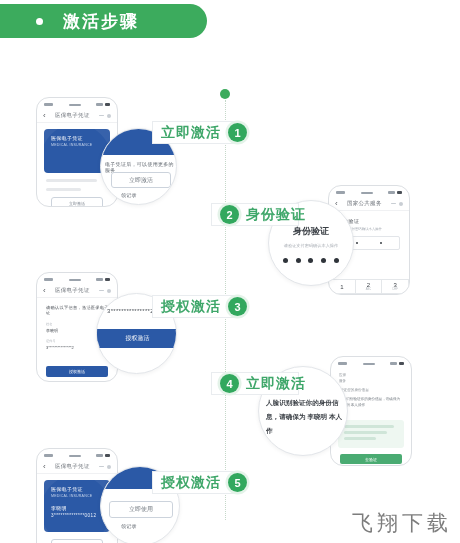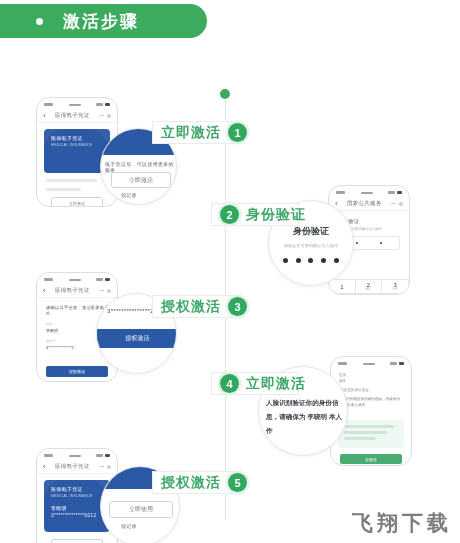--- a/index.html
+++ b/index.html
@@ -147,21 +147,21 @@
   }
   .step-num{
     width:19px;height:19px;border-radius:50%;background:#32a85e;color:#ffffff;
     font-size:11px;font-weight:bold;display:flex;align-items:center;justify-content:center;
     box-shadow:0 0 0 2.5px #e4f3e9;flex:none;
   }
 
   
   .wm{position:absolute;right:8px;bottom:6px;text-align:center;user-select:none;}
   .wm-main{
-    font-size:21px;font-weight:bold;color:#7d7d7d;letter-spacing:4px;
+    font-size:21px;font-weight:normal;color:#7d7d7d;letter-spacing:4px;
     font-family:"DejaVu Sans",sans-serif;
   }
   .wm-sub{font-size:10px;color:#8e8e8e;letter-spacing:2px;margin-top:1px;}
 </style>
 </head>
 <body>
 
 <div class="canvas">
 
   <div class="banner">

